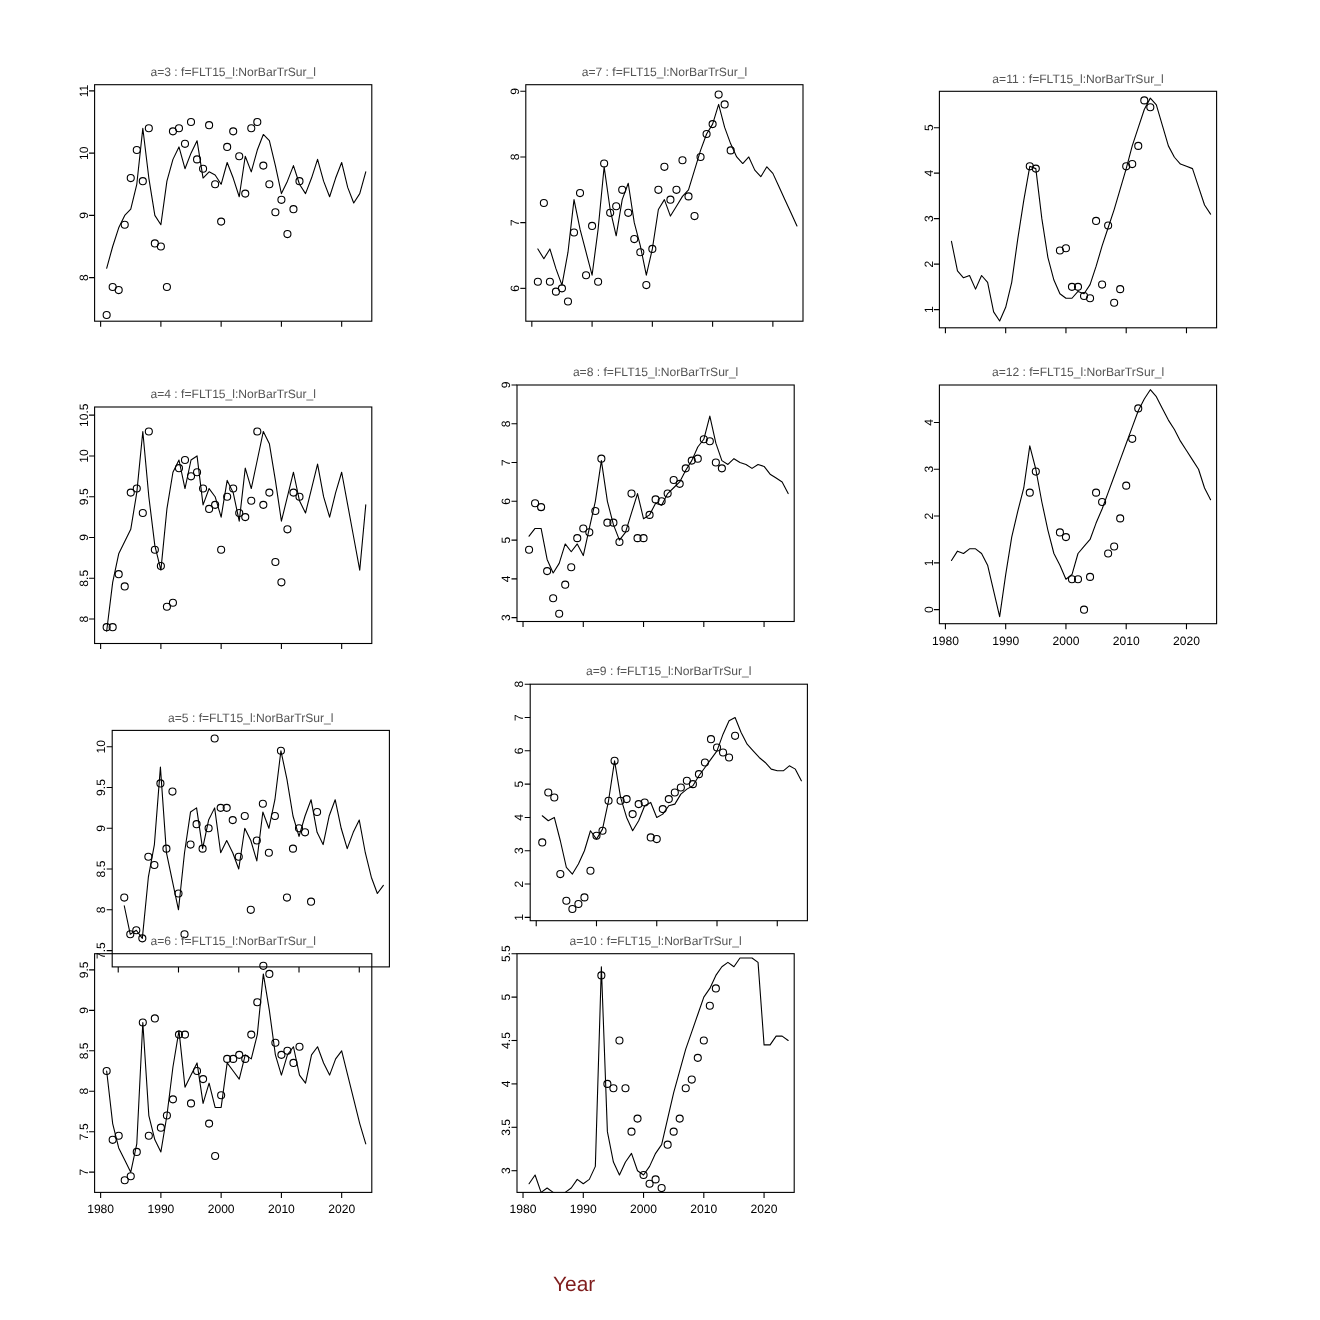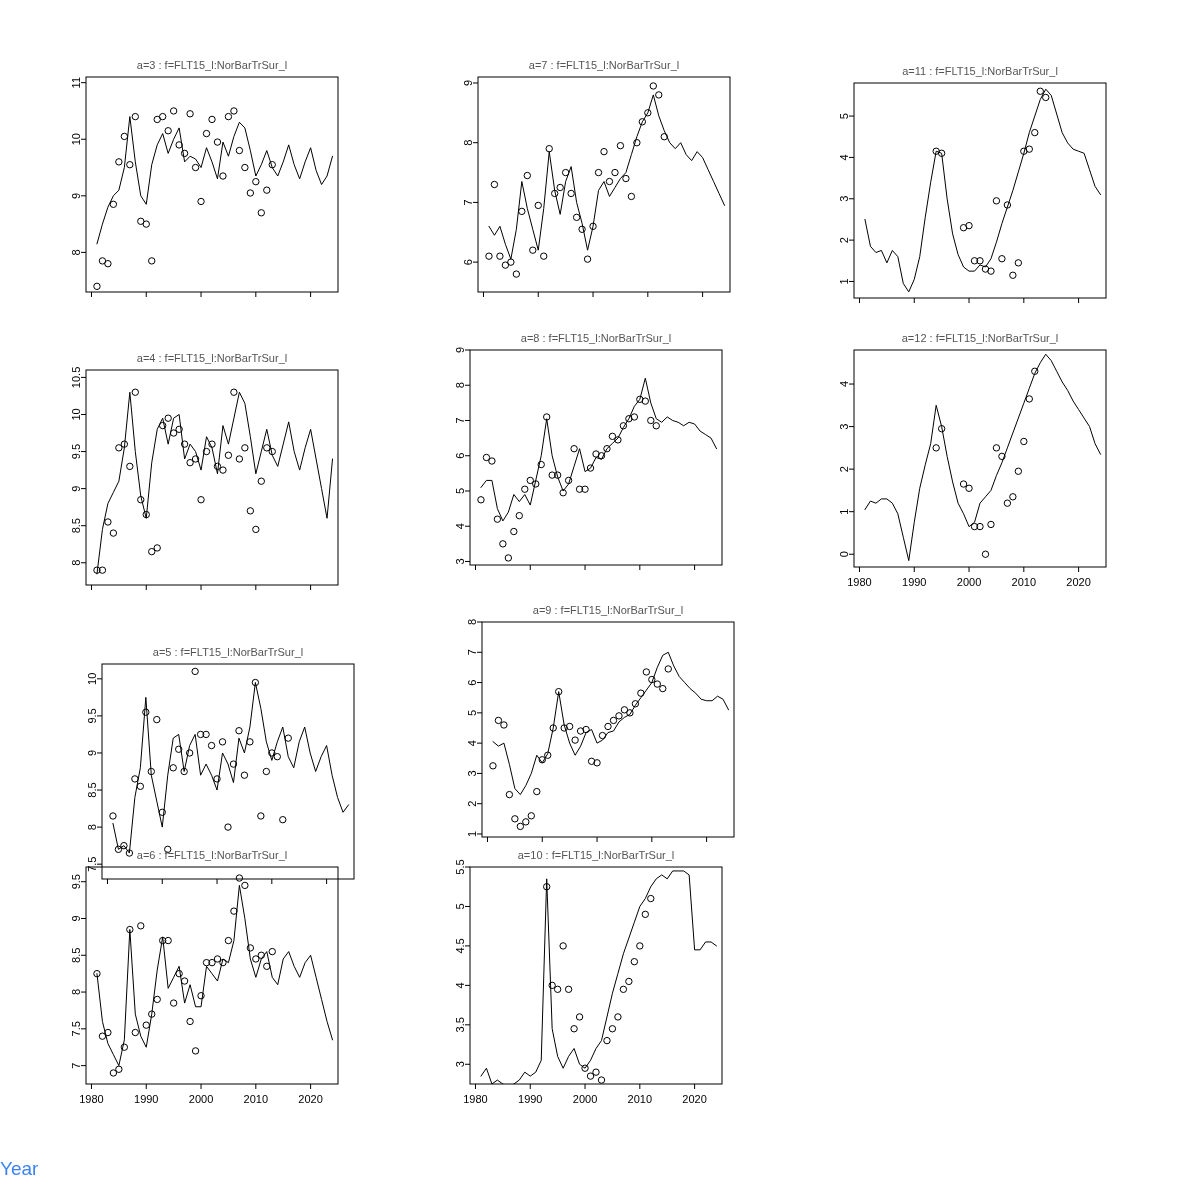--- a/index.html
+++ b/index.html
@@ -56,23 +56,24 @@
   .box {
     fill: none;
     stroke: #000000;
     stroke-width: 1;
   }
   #xlabel {
     position: absolute;
     left: 0;
     top: 1158px;
     width: 1044px;
+    text-align: center;
     font-size: 19px;
     font-family: "Liberation Sans", sans-serif;
-    color: #3b82f6;
+    color: #7f1d1d;
   }
 </style>
 </head>
 <body>
 
 <div id="grid">
     <div class="panel" style="left: 52px; top: 55px;">
       <svg width="290" height="245">
         <rect x="34" y="22" width="252" height="215" class="box"></rect>
         <line x1="29" y1="197.39473684210526" x2="34" y2="197.39473684210526" class="tick"></line>

